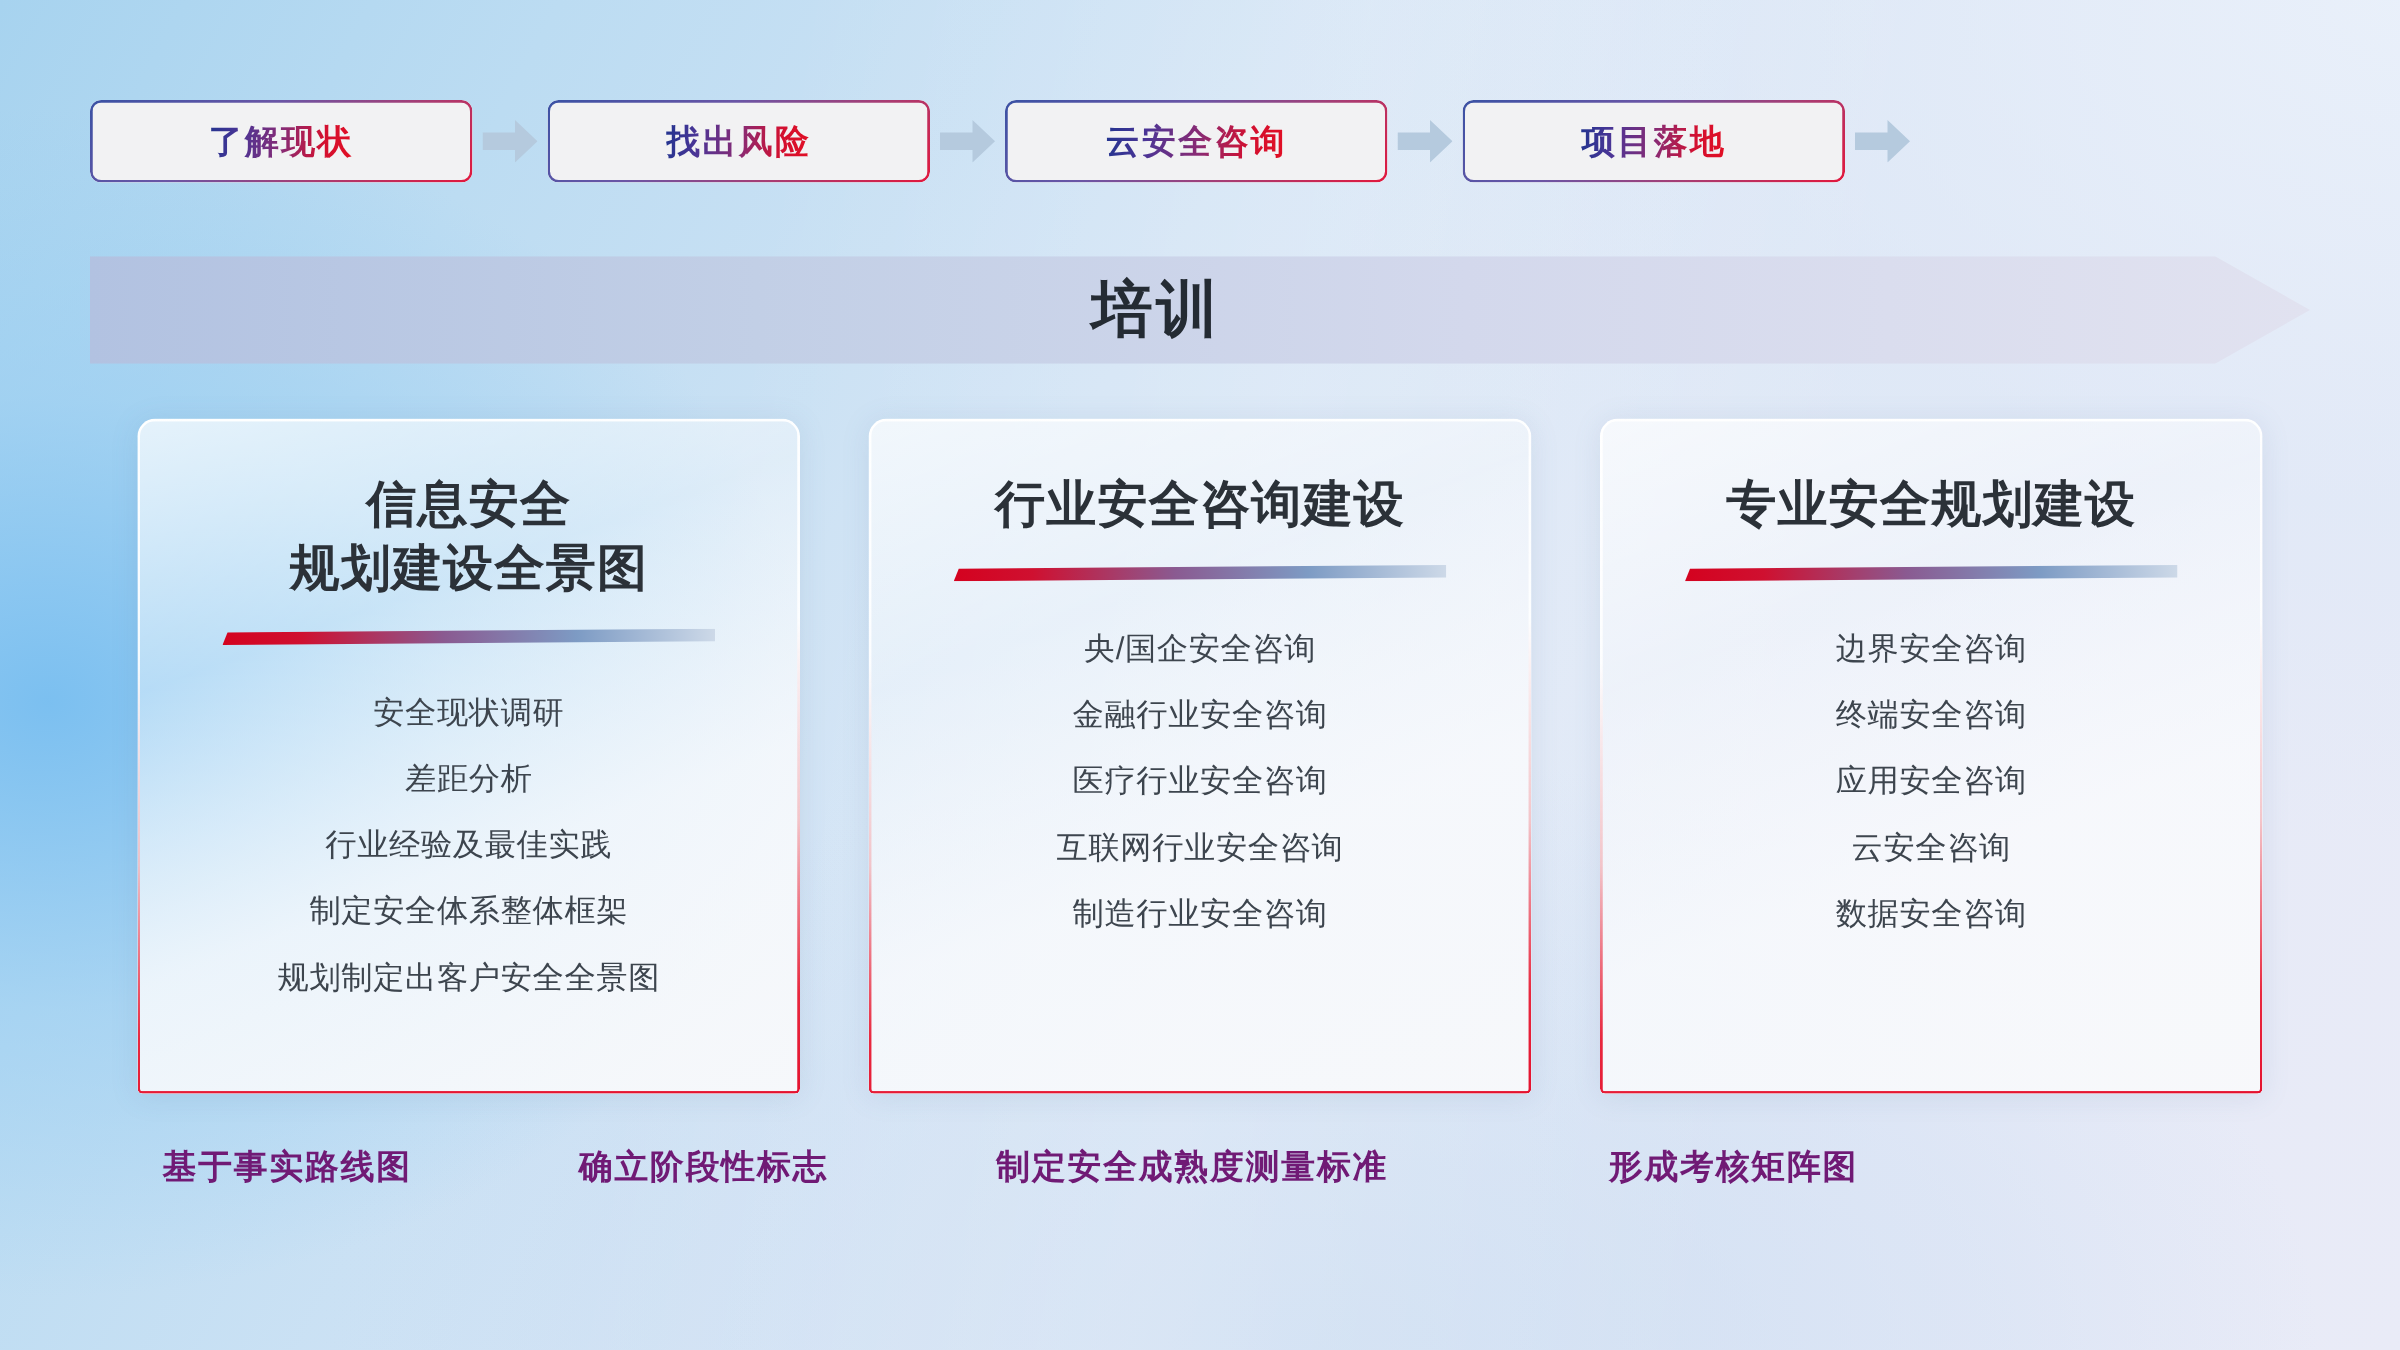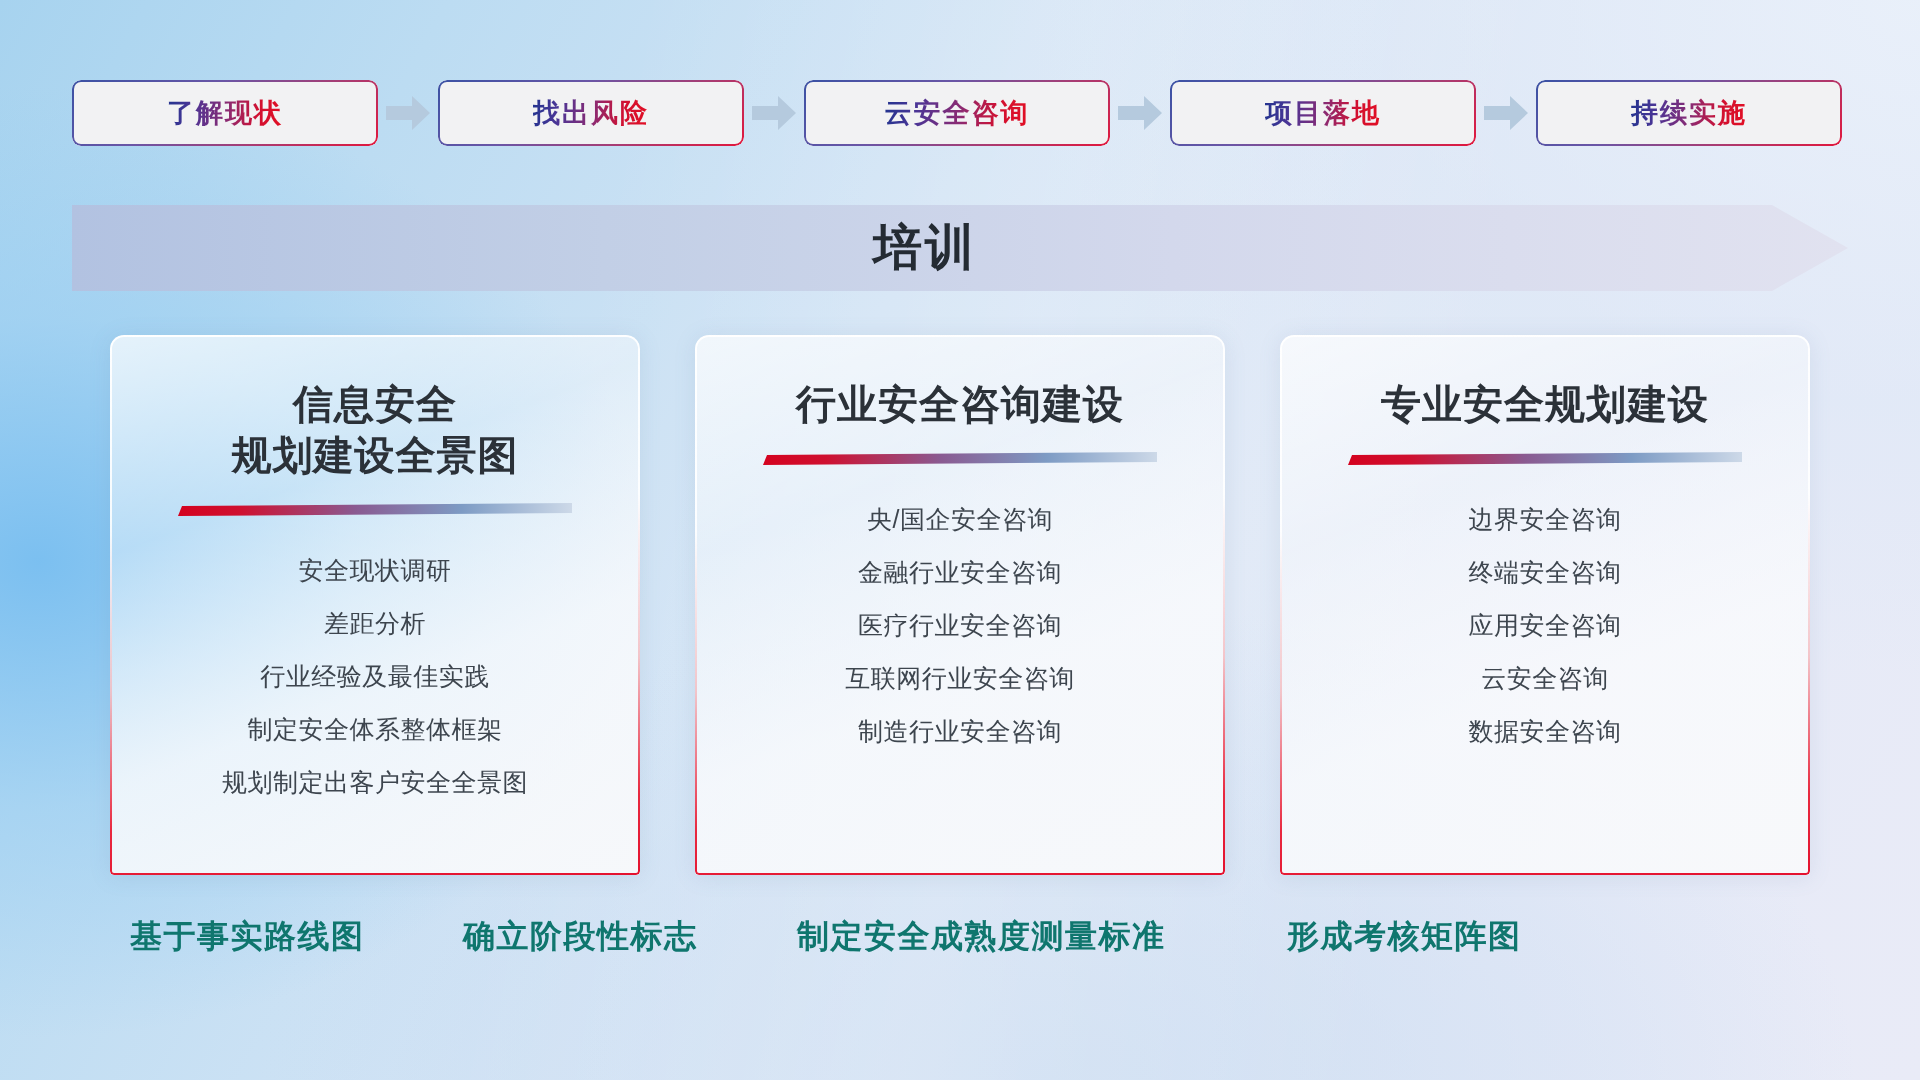--- a/index.html
+++ b/index.html
@@ -199,23 +199,23 @@
   
   #footers {
     position: absolute;
     left: 0;
     top: 915px;
     width: 1920px;
     height: 46px;
   }
   .footer-label {
     position: absolute;
-    font-size: 32px;
+    font-size: 27px;
     font-weight: bold;
-    color: #0f766e;
+    color: #701a75;
     letter-spacing: 1.5px;
     white-space: nowrap;
   }
 </style>
 </head>
 <body>
 
 <div id="bg">
   <div id="bg-sheen"></div>
 </div>
@@ -247,23 +247,20 @@
           <path d="M0,10 H26 V0 L44,17 L26,34 V24 H0 Z" fill="#b5cade"></path>
         </svg>
       </div>
       <div class="step-box">
         <span class="step-label">项目落地</span>
       </div>
       <div class="step-arrow">
         <svg width="44" height="34" viewBox="0 0 44 34">
           <path d="M0,10 H26 V0 L44,17 L26,34 V24 H0 Z" fill="#b5cade"></path>
         </svg>
-      </div>
-      <div class="step-box">
-        <span class="step-label">持续实施</span>
       </div>
     </div>
 
   <div id="banner">
     <svg viewBox="0 0 1776 86" preserveAspectRatio="none">
       <defs>
         <linearGradient id="bannerGrad" x1="0" y1="0" x2="1" y2="0">
           <stop offset="0%" stop-color="#b2c2e1"></stop>
           <stop offset="30%" stop-color="#c2cfe6"></stop>
           <stop offset="62%" stop-color="#d3d8ec"></stop>

